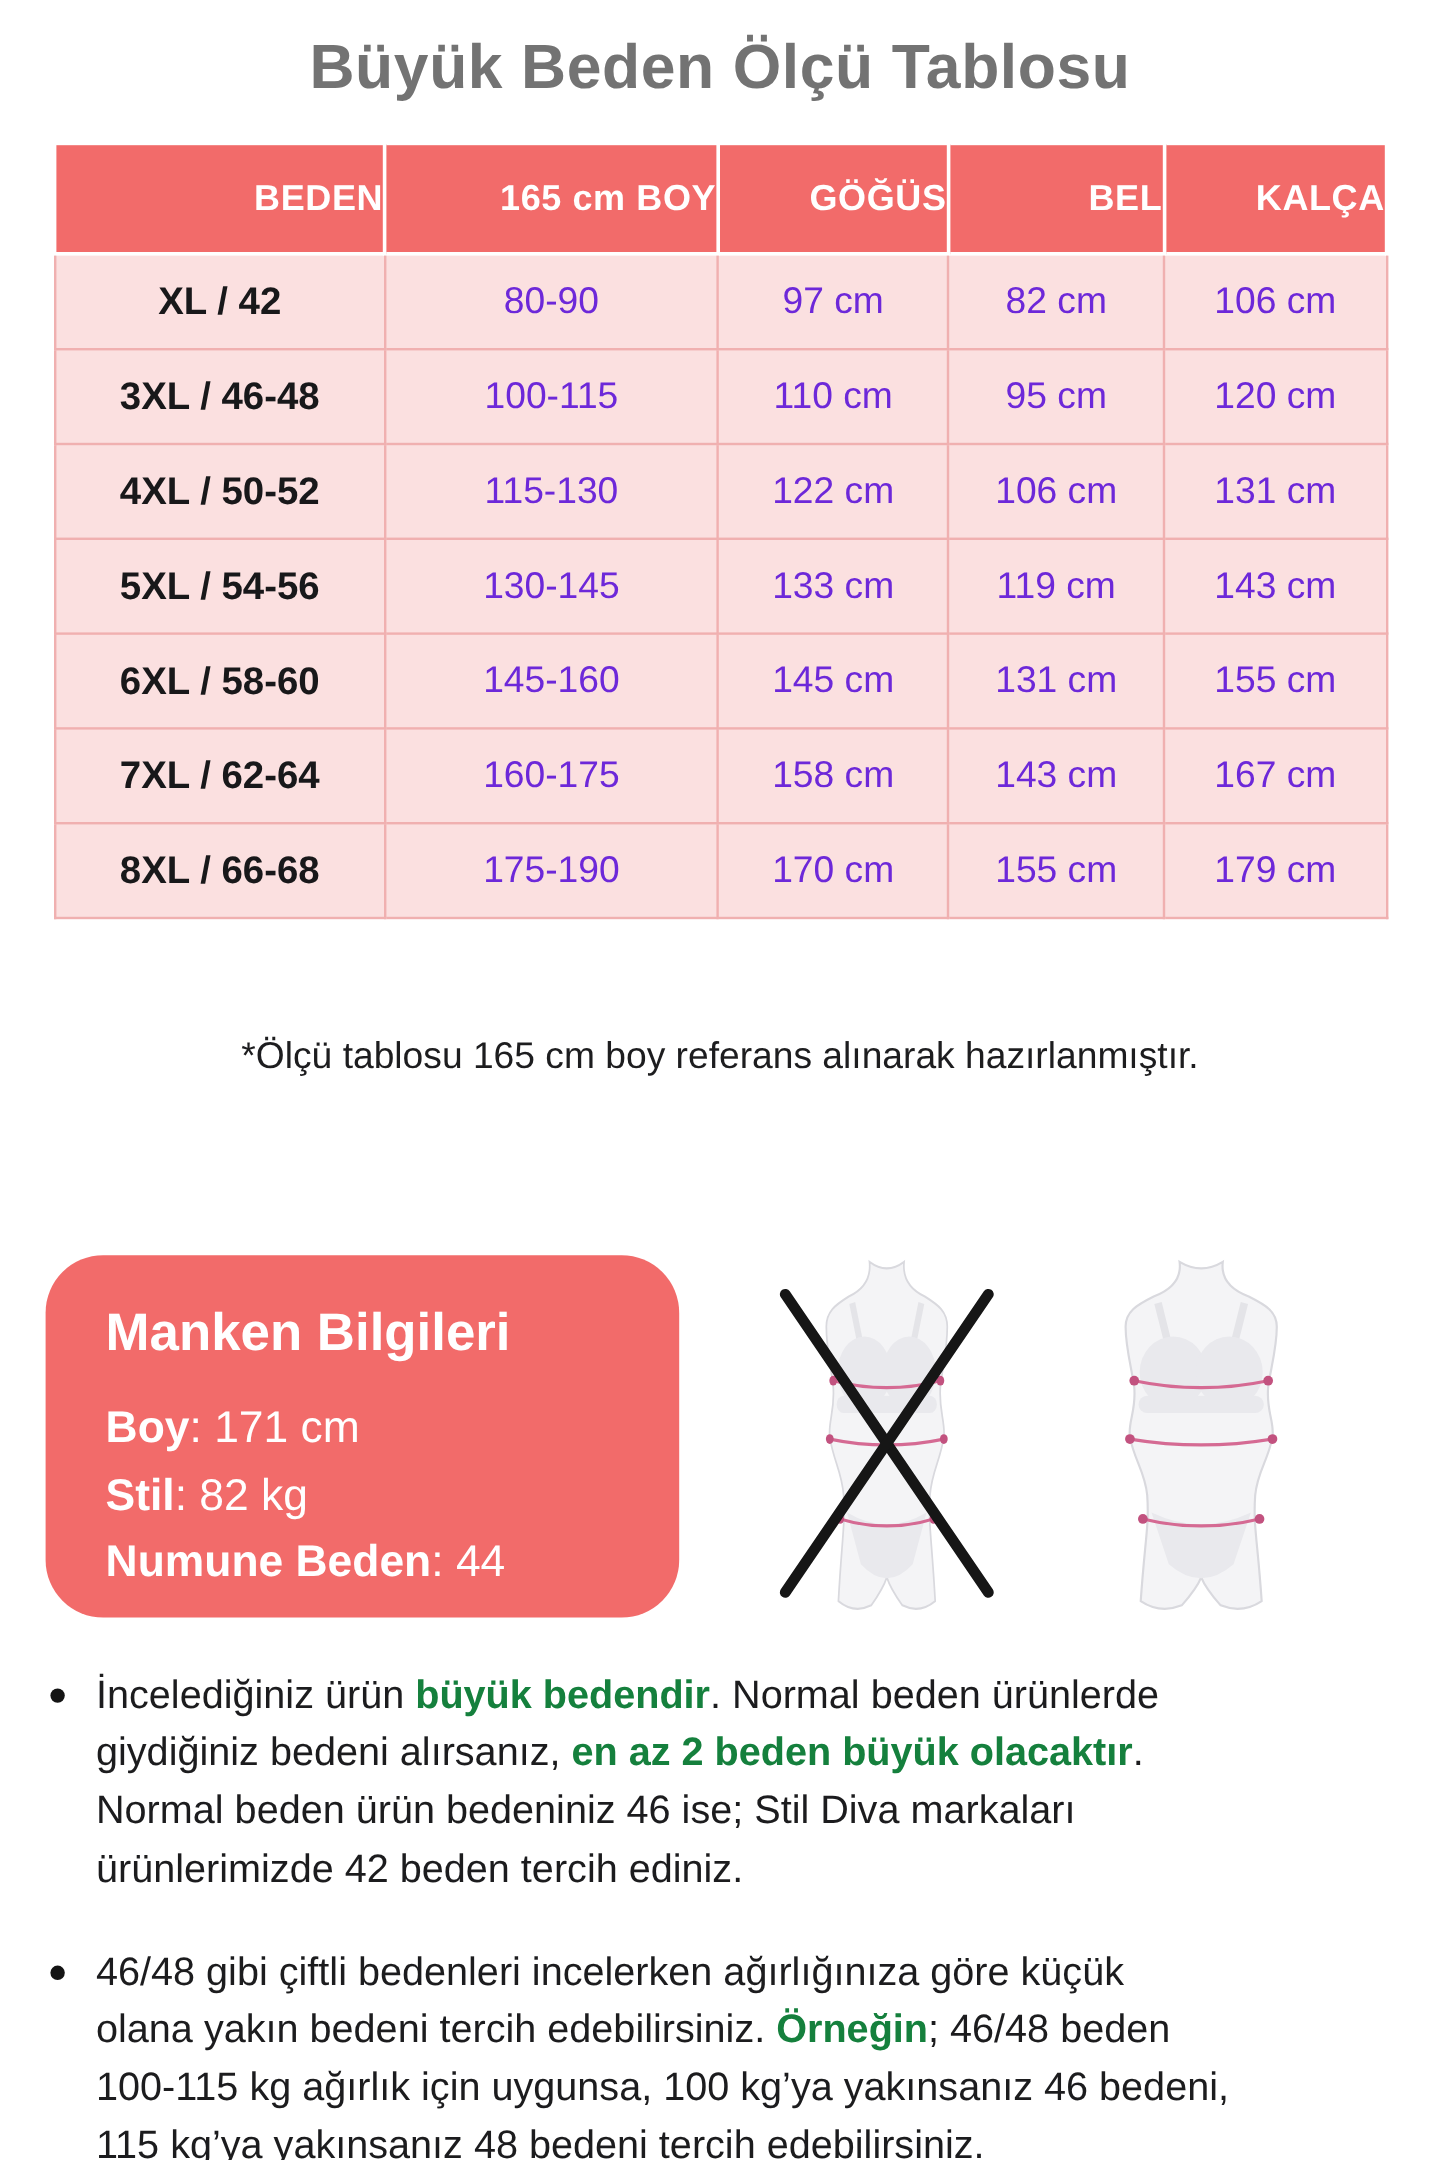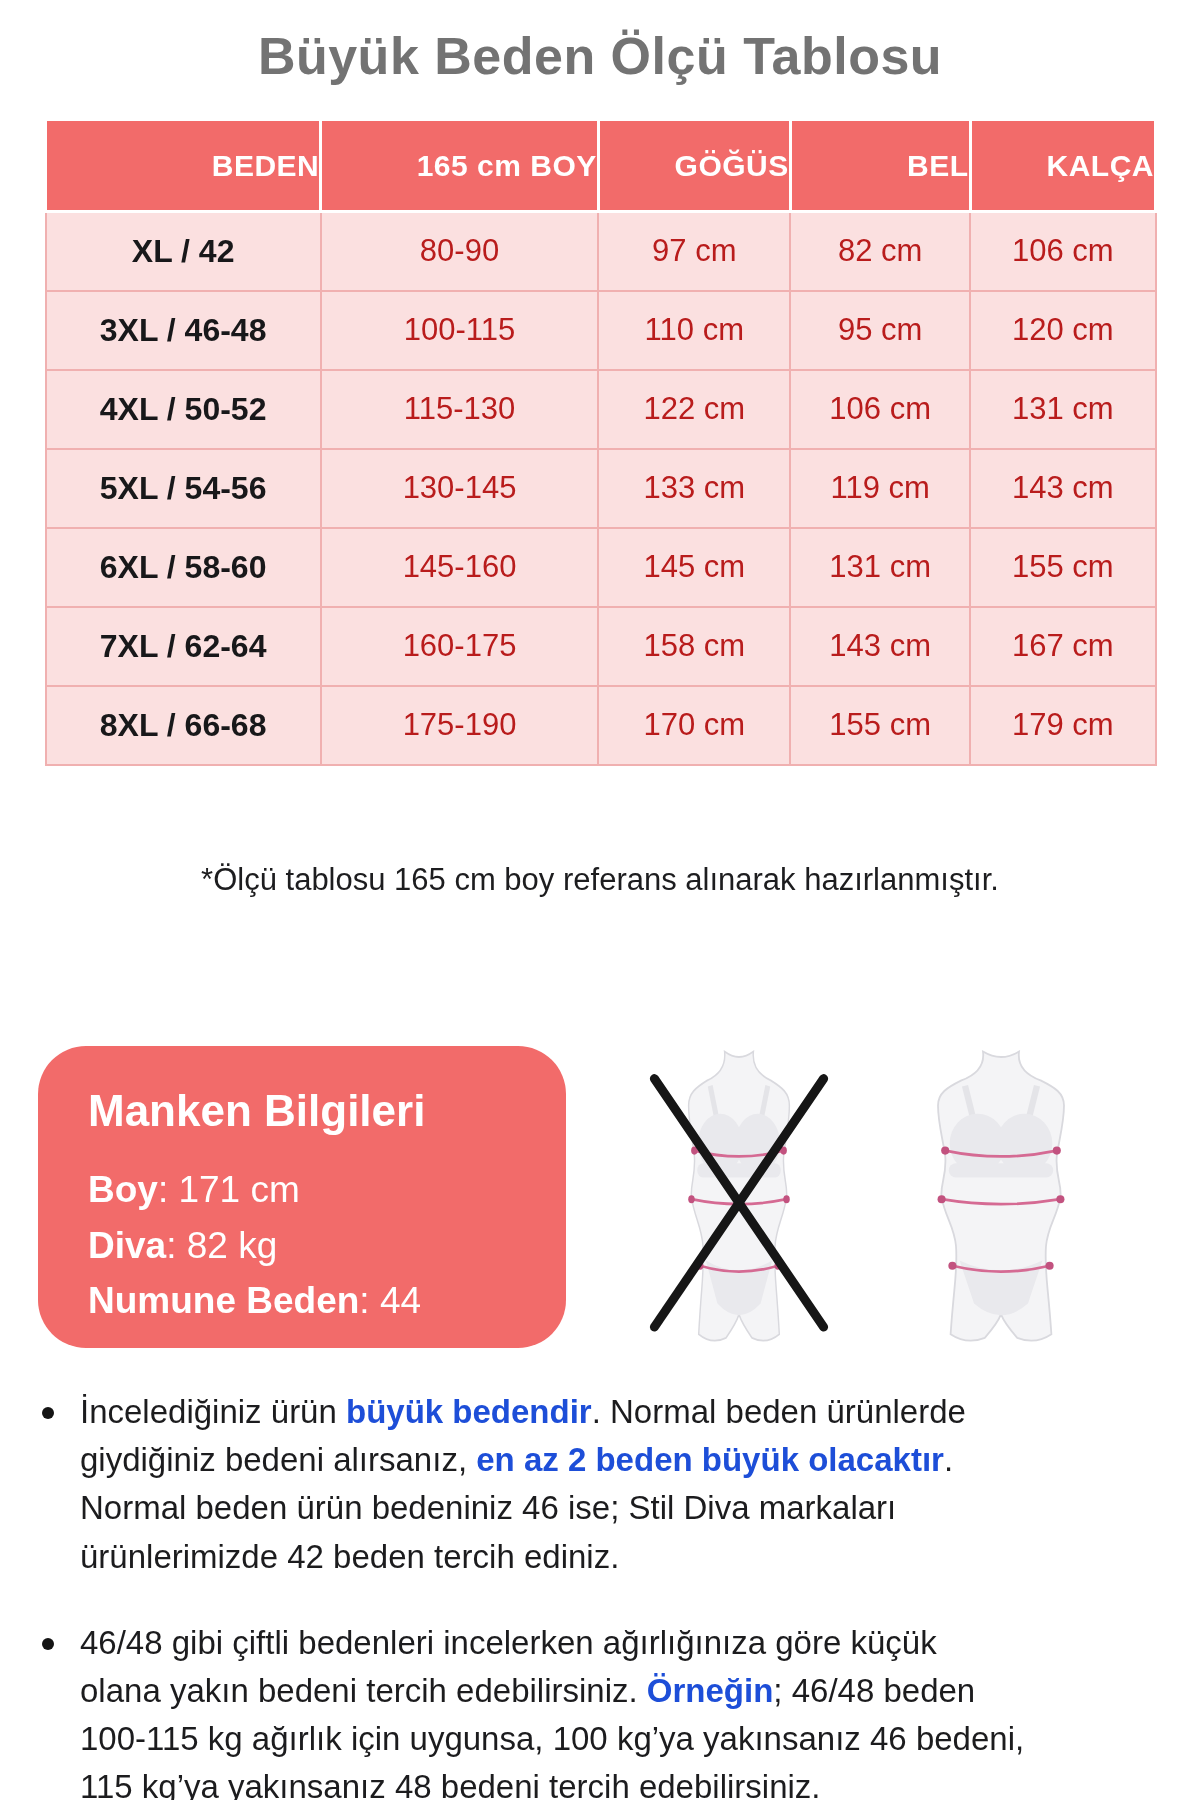--- a/index.html
+++ b/index.html
@@ -23,21 +23,21 @@
     position:absolute; left:44px; top:118px; width:1113px;
     border-collapse:collapse; table-layout:fixed;
   }
   .size-table th {
     background:#f26b6a; color:#ffffff; font-weight:bold;
     font-size:30px; height:92px; text-align:right;
     border:3px solid #ffffff; letter-spacing:0.5px;
   }
   .size-table td {
     background:#fbe0e0; height:79px; text-align:center;
-    font-size:31px; color:#b91c1c; border:2px solid #f0b0b0;
+    font-size:31px; color:#6d28d9; border:2px solid #f0b0b0;
   }
   .size-table td.size-cell { font-weight:bold; color:#18181a; font-size:32px;margin-left:36px; }
 
   
   .footnote {
     position:absolute; top:862px; left:0; width:100%;
     text-align:center; font-size:31px; color:#1d1d1f;
   }
 
   
@@ -58,21 +58,21 @@
   .figures svg { display:block; }
 
   
   .bullets { position:absolute; left:28px; top:1388px; width:1150px; }
   .bullet { display:flex; margin-bottom:38px; }
   .bullet .dot {
     flex:0 0 auto; width:12px; height:12px; border-radius:50%;
     background:#141414; margin:19px 26px 0 14px;
   }
   .bullet-text { font-size:33px; line-height:1.46; color:#1c1c1e; }
-  .bullet-text .b { font-weight:bold; color:#1d4ed8; }
+  .bullet-text .b { font-weight:bold; color:#15803d; }
 </style>
 </head>
 <body>
 
 <svg width="0" height="0" style="position:absolute" aria-hidden="true">
   <defs>
     <g id="torso-shape">
       <path d="M90,4 C92,20 82,30 66,36 C50,44 40,50 40,64 C40,84 46,104 48,120
                C50,142 42,152 44,166 C48,188 58,198 60,220 C62,248 58,260 54,318
                Q72,330 92,322 Q106,306 110,296 Q114,306 128,322 Q148,330 166,318
@@ -170,21 +170,21 @@
         <td>179 cm</td>
       </tr>
     </tbody>
   </table>
 
   <div class="footnote">*Ölçü tablosu 165 cm boy referans alınarak hazırlanmıştır.</div>
 
   <div class="manken-box">
     <div class="manken-heading">Manken Bilgileri</div>
     <div class="manken-item"><span class="lbl">Boy</span><span>: </span><span>171 cm</span></div>
-    <div class="manken-item"><span class="lbl">Diva</span><span>: </span><span>82 kg</span></div>
+    <div class="manken-item"><span class="lbl">Stil</span><span>: </span><span>82 kg</span></div>
     <div class="manken-item"><span class="lbl">Numune Beden</span><span>: </span><span>44</span></div>
   </div>
 
   <div class="figures">
     <svg width="198" height="297" viewBox="0 0 220 330">
       <g transform="translate(110 0) scale(0.8 1) translate(-110 0)">
         <use href="#torso-shape"></use>
       </g>
       <line x1="16" y1="34" x2="204" y2="310" stroke="#161616" stroke-width="10" stroke-linecap="round"></line>
       <line x1="204" y1="34" x2="16" y2="310" stroke="#161616" stroke-width="10" stroke-linecap="round"></line>

